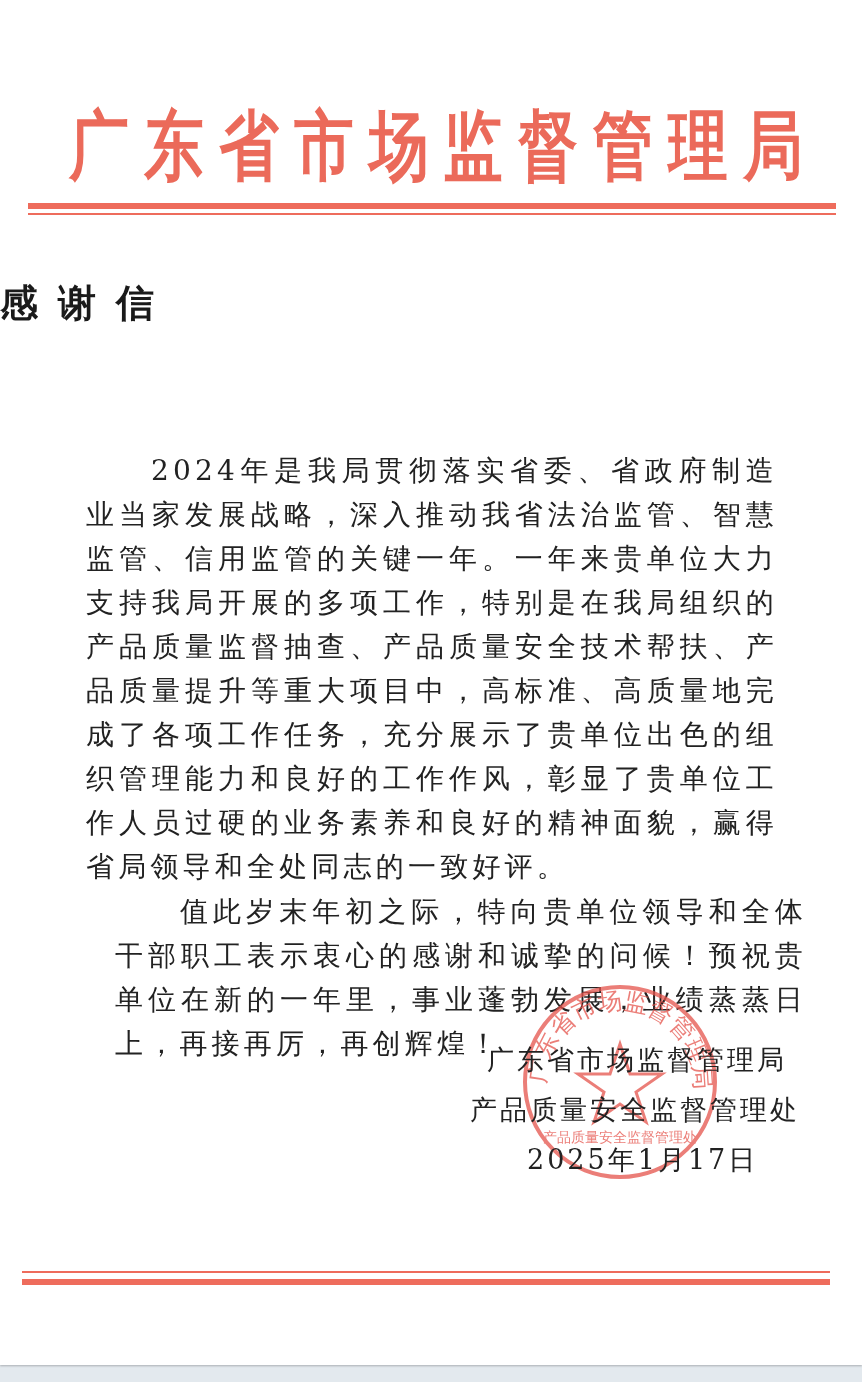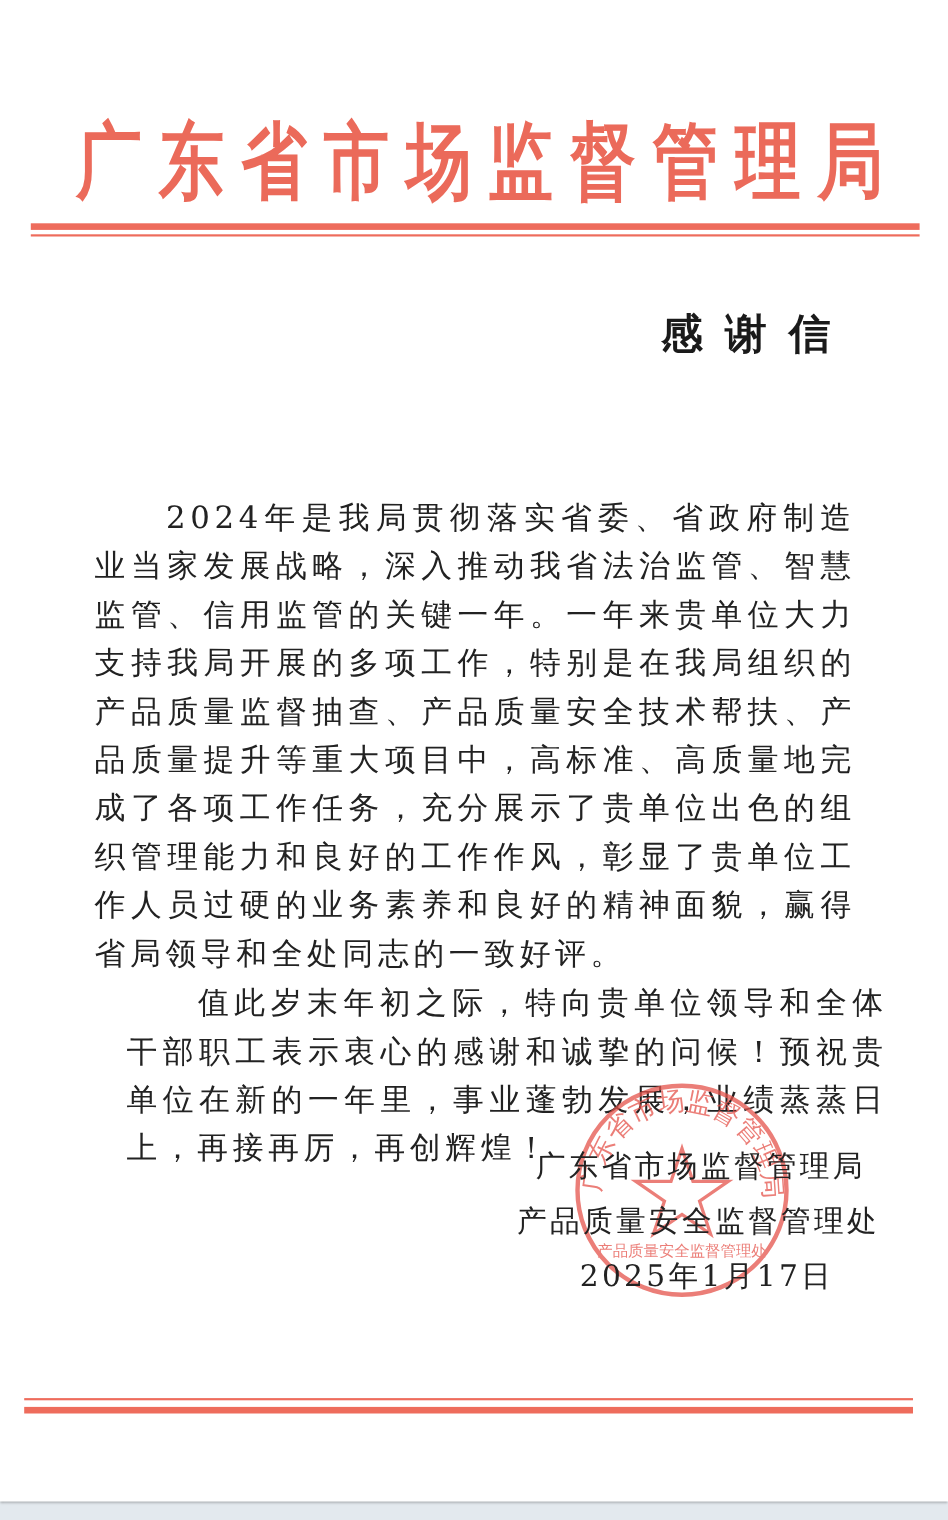--- a/index.html
+++ b/index.html
@@ -22,24 +22,23 @@
       display: inline-block;
       color: #eb6a5a;
       font-family: "DejaVu Serif", serif;
       font-weight: bold;
       font-size: 66px;
       line-height: 1;
       transform: scaleX(0.9) scaleY(1.15);
     }
     .rule { position: absolute; background: #ee6c5c; }
     .title {
-      position: absolute; left: 0; width: 751px; top: 278px; text-align: right;
+      position: absolute; left: 0; width: 751px; top: 278px; text-align: left;
       font-size: 38px; font-weight: bold; color: #1a1a1a; letter-spacing: 20px;
       font-family: "DejaVu Serif", serif;
-      padding-left: 24px;
     }
     .body-text {
       position: absolute; left: 86px; width: 692px;
       font-size: 28px; color: #222; line-height: 44px;
       font-family: "DejaVu Serif", serif;
       letter-spacing: 4.2px;
     }
     .salute { top: 394px; }
     .p1 { top: 449px; text-indent: 65px; text-align: justify; }
     .p2 { top: 890px; text-indent: 65px; text-align: justify; margin-left: 29px; }

